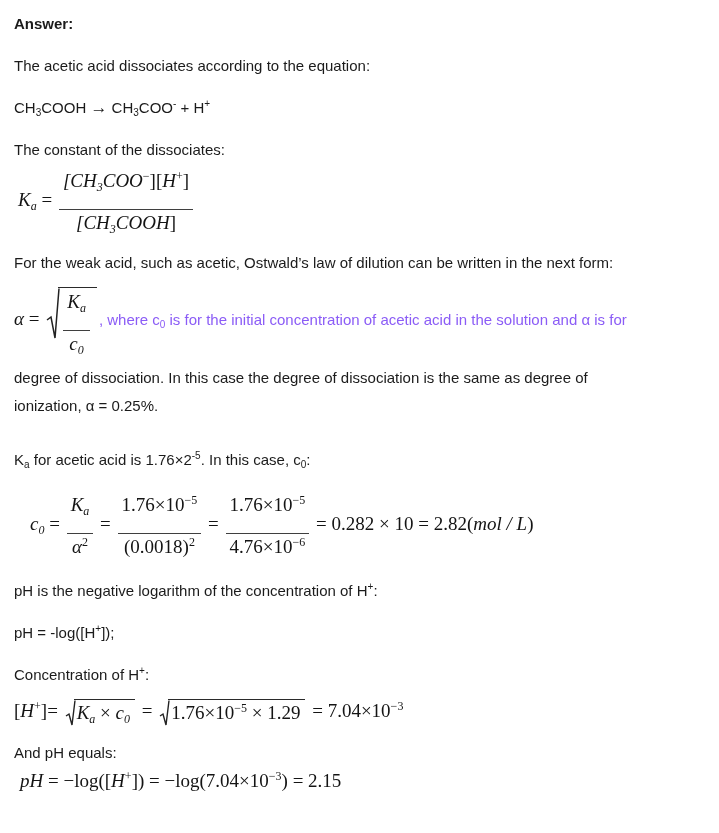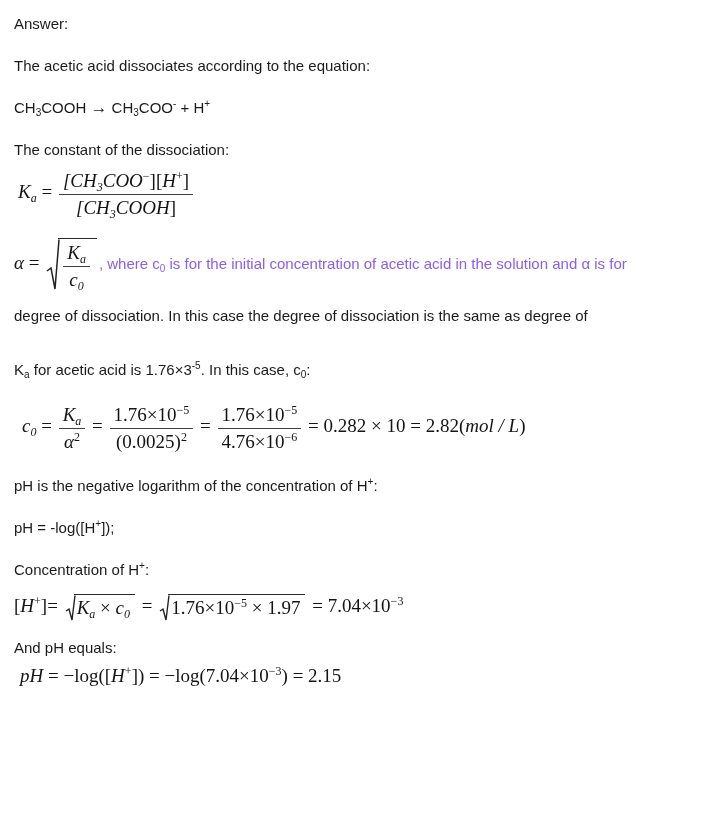--- a/index.html
+++ b/index.html
@@ -2,83 +2,84 @@
 <html><head>
 <meta charset="utf-8">
 <style>
   html,body{margin:0;padding:0}
   body{
     width:719px;height:833px;overflow:hidden;background:#ffffff;
     font-family:"Liberation Sans",sans-serif;color:#1b1b1b;
   }
   .doc{padding:14px 12px 0 14px;box-sizing:border-box}
   .p{margin:0 0 22px;font-size:15px;line-height:20px;white-space:nowrap}
-  .bold{font-weight:normal}
+  .bold{font-weight:bold}
   .two{line-height:28px;margin-bottom:30px}
   sub.bsub{font-size:10px;vertical-align:-3px;line-height:0}
   sup.bsup{font-size:10px;vertical-align:6px;line-height:0}
   .arrow{font-size:17px}
   
   .fml{
     margin:0;font-family:"Liberation Serif","DejaVu Serif",serif;
     font-size:19px;color:#141414;line-height:1;white-space:nowrap
   }
   .mi{font-style:italic}
   sub.msub{font-size:12px;font-style:italic;vertical-align:-4px;line-height:0}
   sup.msup{font-size:12px;vertical-align:7px;line-height:0}
   .frac{display:inline-block;text-align:center;vertical-align:middle;margin:0 2px}
-  .fnum{display:block;border-bottom:1.4px solid #3f3f3f;padding:1px 4px 4px}
+  .fnum{display:block;border-bottom:1.4px solid #3f3f3f;padding:1px 4px 19px}
   .fden{display:block;padding:3px 4px 1px}
   .sqrt{display:inline-flex;align-items:flex-start;vertical-align:middle;margin:0 2px}
   .radicand{display:inline-block;border-top:1.5px solid #2a2a2a;padding:3px 5px 0 3px}
   svg.rad{flex:0 0 auto;margin-right:-2px}
   .aftertext{font-family:Liberation Sans, sans-serif;font-size:15px;color:#8b5cf6}
   
   .mb10{margin-bottom:10px}.mb14{margin-bottom:14px}.mb16{margin-bottom:16px}.mb20{margin-bottom:8px}.mb24{margin-bottom:24px}
   .mb26{margin-bottom:20px}
   .fml-ka{margin-left:4px}
-  .fml-c0{margin-left:8px}
+  .fml-c0{margin-left:16px}
   .fml-ph{margin-left:6px}
 </style>
 </head>
 <body>
 
 <div class="doc">
 
   <p class="p bold">Answer:</p>
 
   <p class="p">The acetic acid dissociates according to the equation:</p>
 
   <p class="p"><span>CH</span><sub class="bsub">3</sub><span>COOH </span><span class="arrow">→</span><span> CH</span><sub class="bsub">3</sub><span>COO</span><sup class="bsup">-</sup><span> + H</span><sup class="bsup">+</sup></p>
 
-  <p class="p mb10">The constant of the dissociation:</p>
+  <p class="p mb10">The constant of the dissociates:</p>
 
   <p class="fml fml-ka mb26"><span class="mi">K</span><sub class="msub">a</sub>
     <span>=</span>
     <span class="frac"><span class="fnum"><span class="mi">[CH</span><sub class="msub">3</sub><span class="mi">COO</span><sup class="msup">−</sup><span>][</span><span class="mi">H</span><sup class="msup">+</sup><span>]</span></span><span class="fden"><span class="mi">[CH</span><sub class="msub">3</sub><span class="mi">COOH</span><span>]</span></span></span></p>
 
+  <p class="p mb14">For the weak acid, such as acetic, Ostwald’s law of dilution can be written in the next form:</p>
 
   <p class="fml mb10"><span class="mi">α</span>
     <span>=</span>
     <span class="sqrt">
         <svg class="rad" width="14" height="54" viewBox="0 0 14 54">
           <path d="M1 33 L5 30 L9 51 L13 1.5" fill="none" stroke="#222" stroke-width="1.5"></path>
         </svg>
         <span class="radicand"><span class="frac"><span class="fnum"><span class="mi">K</span><sub class="msub">a</sub></span><span class="fden"><span class="mi">c</span><sub class="msub">0</sub></span></span></span>
       </span><span class="aftertext"><span>, where c</span><sub class="bsub">0</sub><span> is for the initial concentration of acetic acid in the solution and α is for</span></span></p>
 
-  <p class="p two"><span>degree of dissociation. In this case the degree of dissociation is the same as degree of</span><br></p>
+  <p class="p two"><span>degree of dissociation. In this case the degree of dissociation is the same as degree of</span><br><span>ionization, α = 0.25%.</span></p>
 
-  <p class="p mb24"><span>K</span><sub class="bsub">a</sub><span> for acetic acid is 1.76×3</span><sup class="bsup">-5</sup><span>. In this case, c</span><sub class="bsub">0</sub><span>:</span></p>
+  <p class="p mb24"><span>K</span><sub class="bsub">a</sub><span> for acetic acid is 1.76×2</span><sup class="bsup">-5</sup><span>. In this case, c</span><sub class="bsub">0</sub><span>:</span></p>
 
   <p class="fml fml-c0 mb24"><span class="mi">c</span><sub class="msub">0</sub>
     <span>=</span>
     <span class="frac"><span class="fnum"><span class="mi">K</span><sub class="msub">a</sub></span><span class="fden"><span class="mi">α</span><sup class="msup">2</sup></span></span>
     <span>=</span>
-    <span class="frac"><span class="fnum"><span>1.76×10</span><sup class="msup">−5</sup></span><span class="fden"><span>(0.0025)</span><sup class="msup">2</sup></span></span>
+    <span class="frac"><span class="fnum"><span>1.76×10</span><sup class="msup">−5</sup></span><span class="fden"><span>(0.0018)</span><sup class="msup">2</sup></span></span>
     <span>=</span>
     <span class="frac"><span class="fnum"><span>1.76×10</span><sup class="msup">−5</sup></span><span class="fden"><span>4.76×10</span><sup class="msup">−6</sup></span></span>
     <span>= 0.282 × 10 = 2.82(</span><span class="mi">mol / L</span><span>)</span></p>
 
   <p class="p"><span>pH is the negative logarithm of the concentration of H</span><sup class="bsup">+</sup><span>:</span></p>
 
   <p class="p"><span>pH = -log([H</span><sup class="bsup">+</sup><span>]);</span></p>
 
   <p class="p mb14"><span>Concentration of H</span><sup class="bsup">+</sup><span>:</span></p>
 
@@ -87,21 +88,21 @@
         <svg class="rad" width="11" height="28" viewBox="0 0 11 28">
           <path d="M1 17 L4 15 L7 26 L10 1.5" fill="none" stroke="#222" stroke-width="1.4"></path>
         </svg>
         <span class="radicand"><span class="mi">K</span><sub class="msub">a</sub><span> × </span><span class="mi">c</span><sub class="msub">0</sub></span>
       </span>
     <span>=</span>
     <span class="sqrt">
         <svg class="rad" width="11" height="28" viewBox="0 0 11 28">
           <path d="M1 17 L4 15 L7 26 L10 1.5" fill="none" stroke="#222" stroke-width="1.4"></path>
         </svg>
-        <span class="radicand"><span>1.76×10</span><sup class="msup">−5</sup><span> × 1.97</span></span>
+        <span class="radicand"><span>1.76×10</span><sup class="msup">−5</sup><span> × 1.29</span></span>
       </span>
     <span>= 7.04×10</span><sup class="msup">−3</sup></p>
 
   <p class="p mb20">And pH equals:</p>
 
   <p class="fml fml-ph"><span class="mi">pH</span><span> = −log([</span><span class="mi">H</span><sup class="msup">+</sup><span>]) = −log(7.04×10</span><sup class="msup">−3</sup><span>) = 2.15</span></p>
 
 </div>
 
 </body></html>

